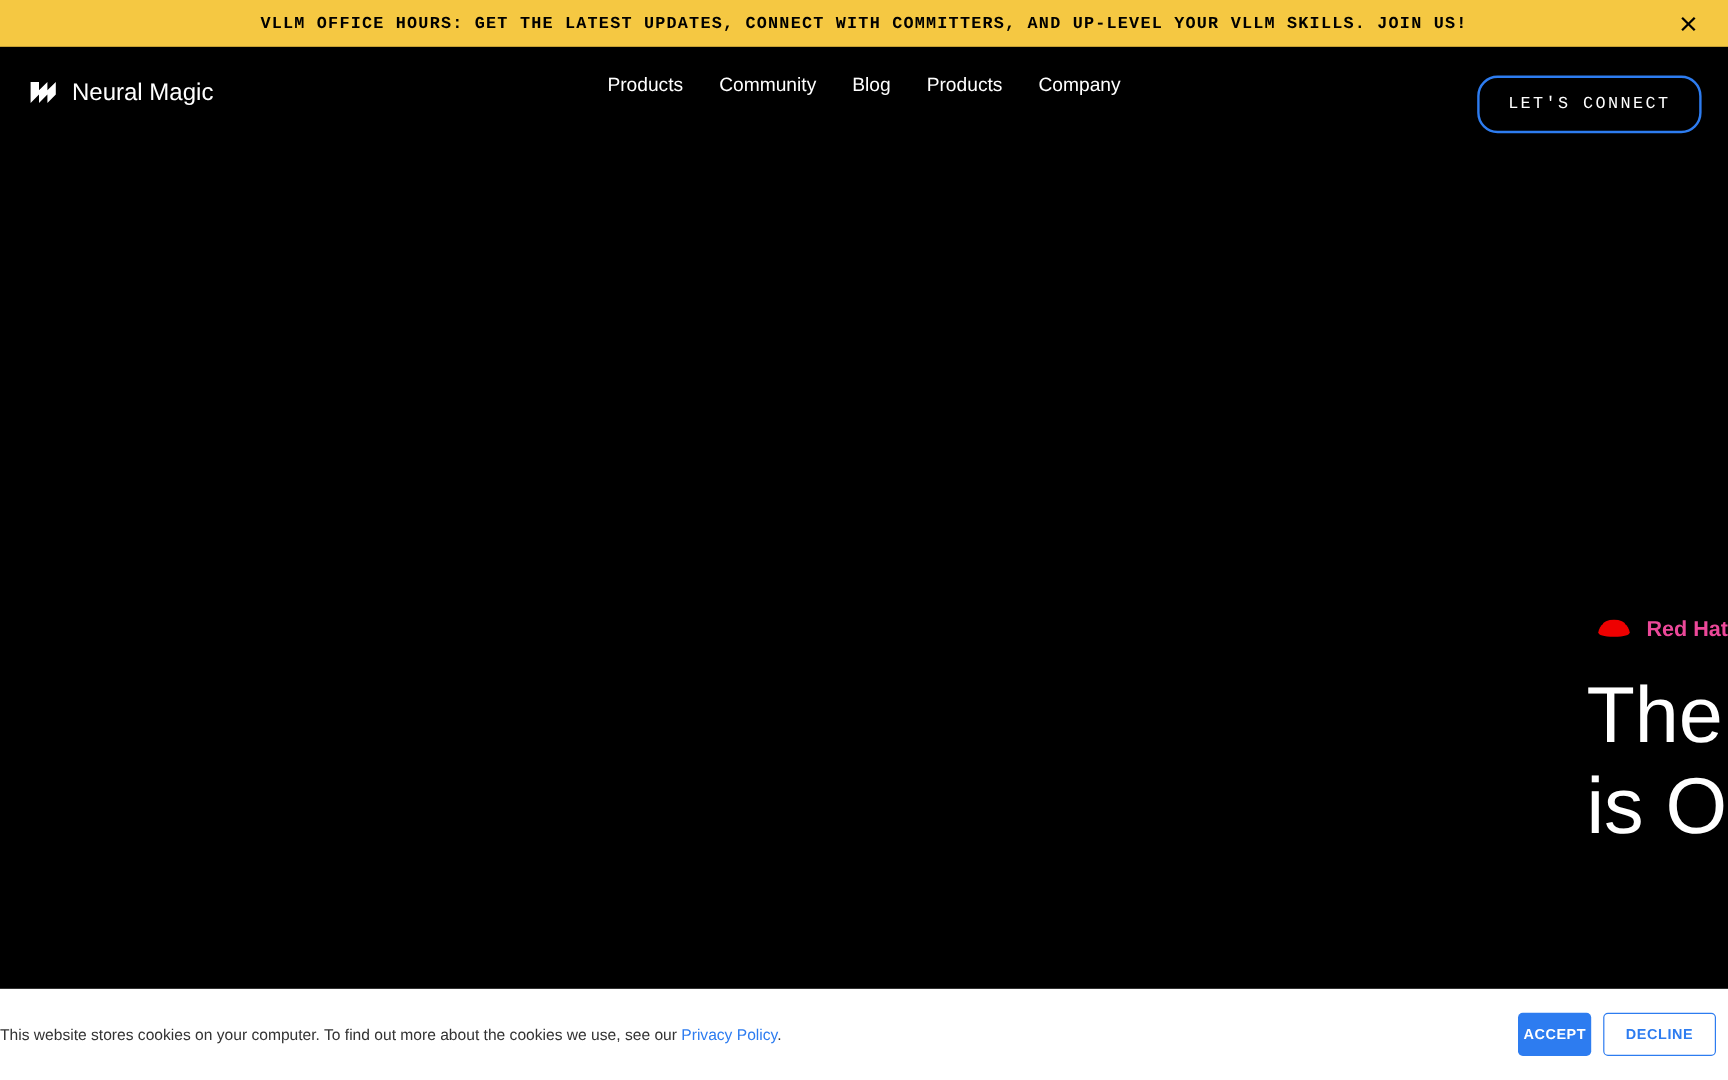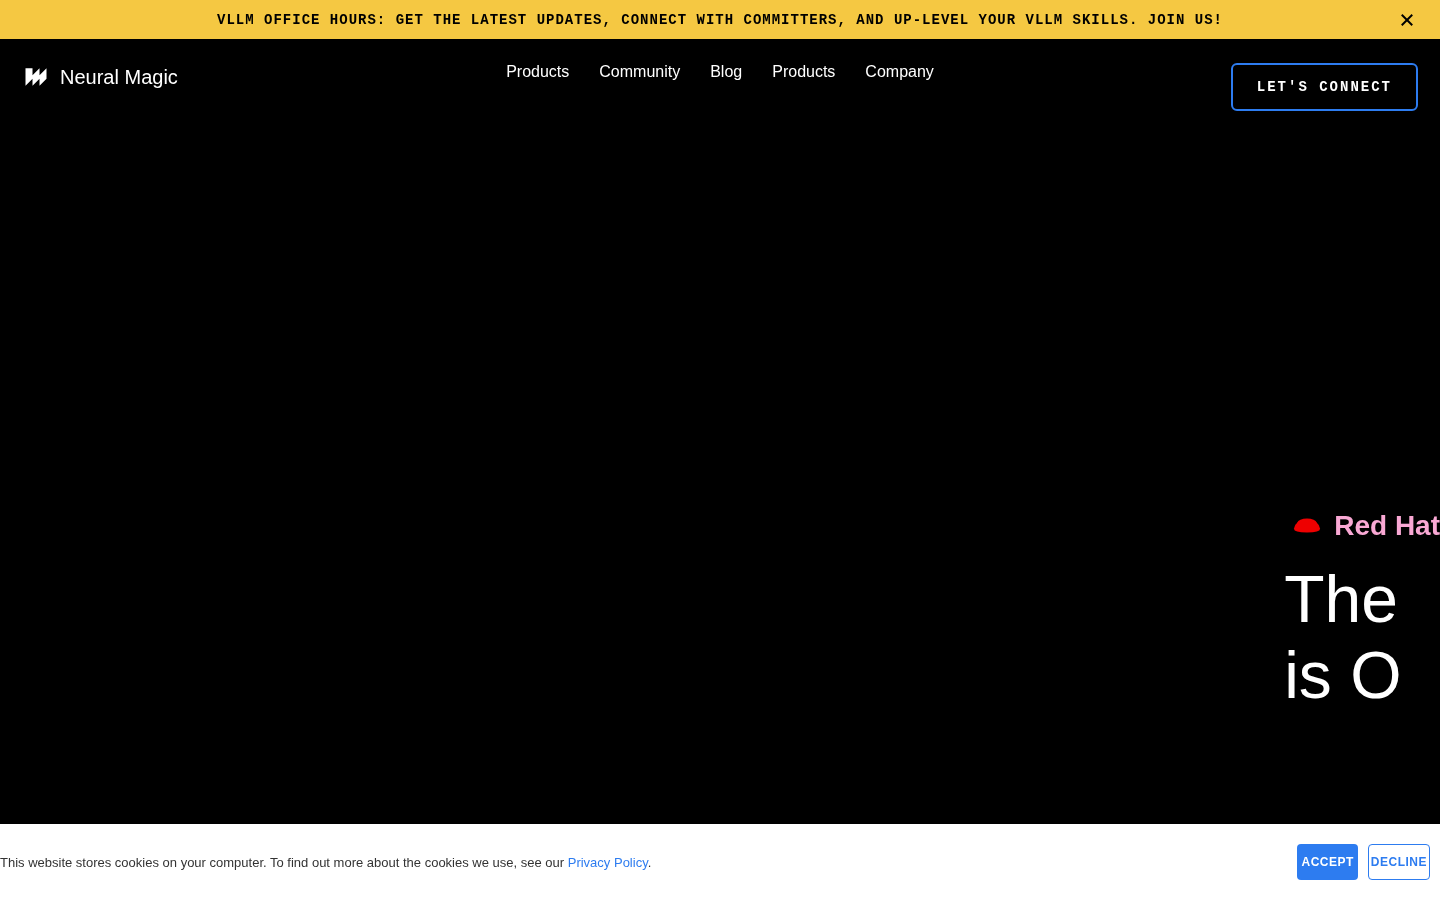--- a/index.html
+++ b/index.html
@@ -85,48 +85,48 @@
       font-weight: 500;
       text-decoration: none;
       cursor: pointer;
     }
     .cta-button {
       margin-left: auto;
       background: transparent;
       border: 2px solid #2d7cf0;
       color: #fff;
       font-family: 'Courier New', monospace;
-      font-weight: 700;
+      font-weight: 400;
       font-size: 14px;
       letter-spacing: 2px;
       padding: 14px 24px;
-      border-radius: 6px;
+      border-radius: 17px;
       cursor: pointer;
     }
     .hero {
       position: absolute;
       right: 0;
       top: 510px;
       color: #fff;
     }
     .redhat-logo {
       display: flex;
       align-items: center;
       gap: 8px;
       margin-bottom: 20px;
       margin-left: 4px;
     }
     .redhat-icon {
       width: 38px;
       height: 28px;
     }
     .redhat-text {
-      font-size: 28px;
+      font-size: 18px;
       font-weight: 700;
-      color: #f9a8d4;
+      color: #ec4899;
     }
     .hero-title {
       font-size: 66px;
       font-weight: 400;
       line-height: 1.15;
       color: #fff;
       white-space: nowrap;
     }
     .cookie-banner {
       position: absolute;
@@ -163,21 +163,21 @@
       border-radius: 4px;
       font-size: 12px;
       font-weight: 600;
       cursor: pointer;
       letter-spacing: 0.5px;
     }
     .cookie-decline {
       background: #fff;
       color: #2d7cf0;
       border: 1px solid #2d7cf0;
-      padding: 10px 2px;
+      padding: 10px 18px;
       border-radius: 4px;
       font-size: 12px;
       font-weight: 600;
       cursor: pointer;
       letter-spacing: 0.5px;
     }
   </style>
 </head>
 <body>
 

